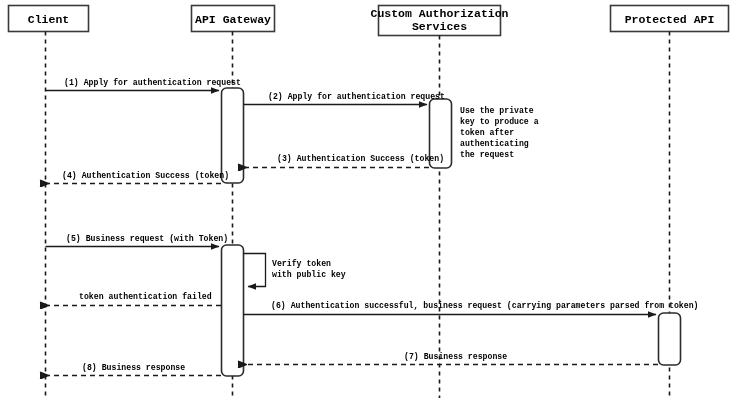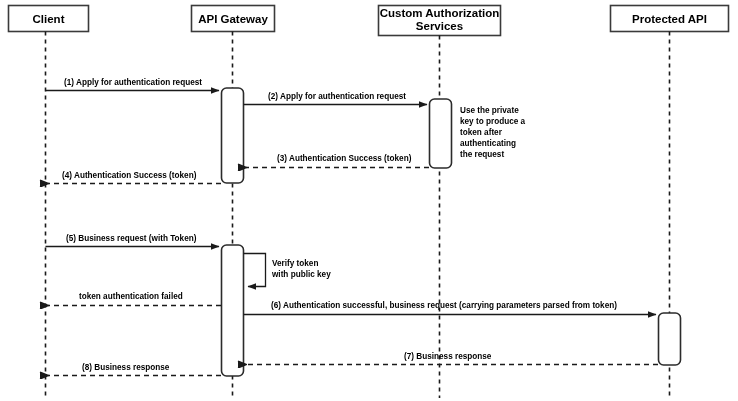--- a/index.html
+++ b/index.html
@@ -5,21 +5,21 @@
   html, body {
     margin: 0;
     padding: 0;
     background: #ffffff;
   }
   #diagram-root {
     position: relative;
     width: 738px;
     height: 401px;
     background: #ffffff;
-    font-family: Liberation Sans, sans-serif;
+    font-family: Liberation Mono, monospace;
     overflow: hidden;
   }
   #seq-svg {
     position: absolute;
     top: 0;
     left: 0;
   }
   .lifeline-title {
     font-size: 11.5px;
     font-weight: bold;

